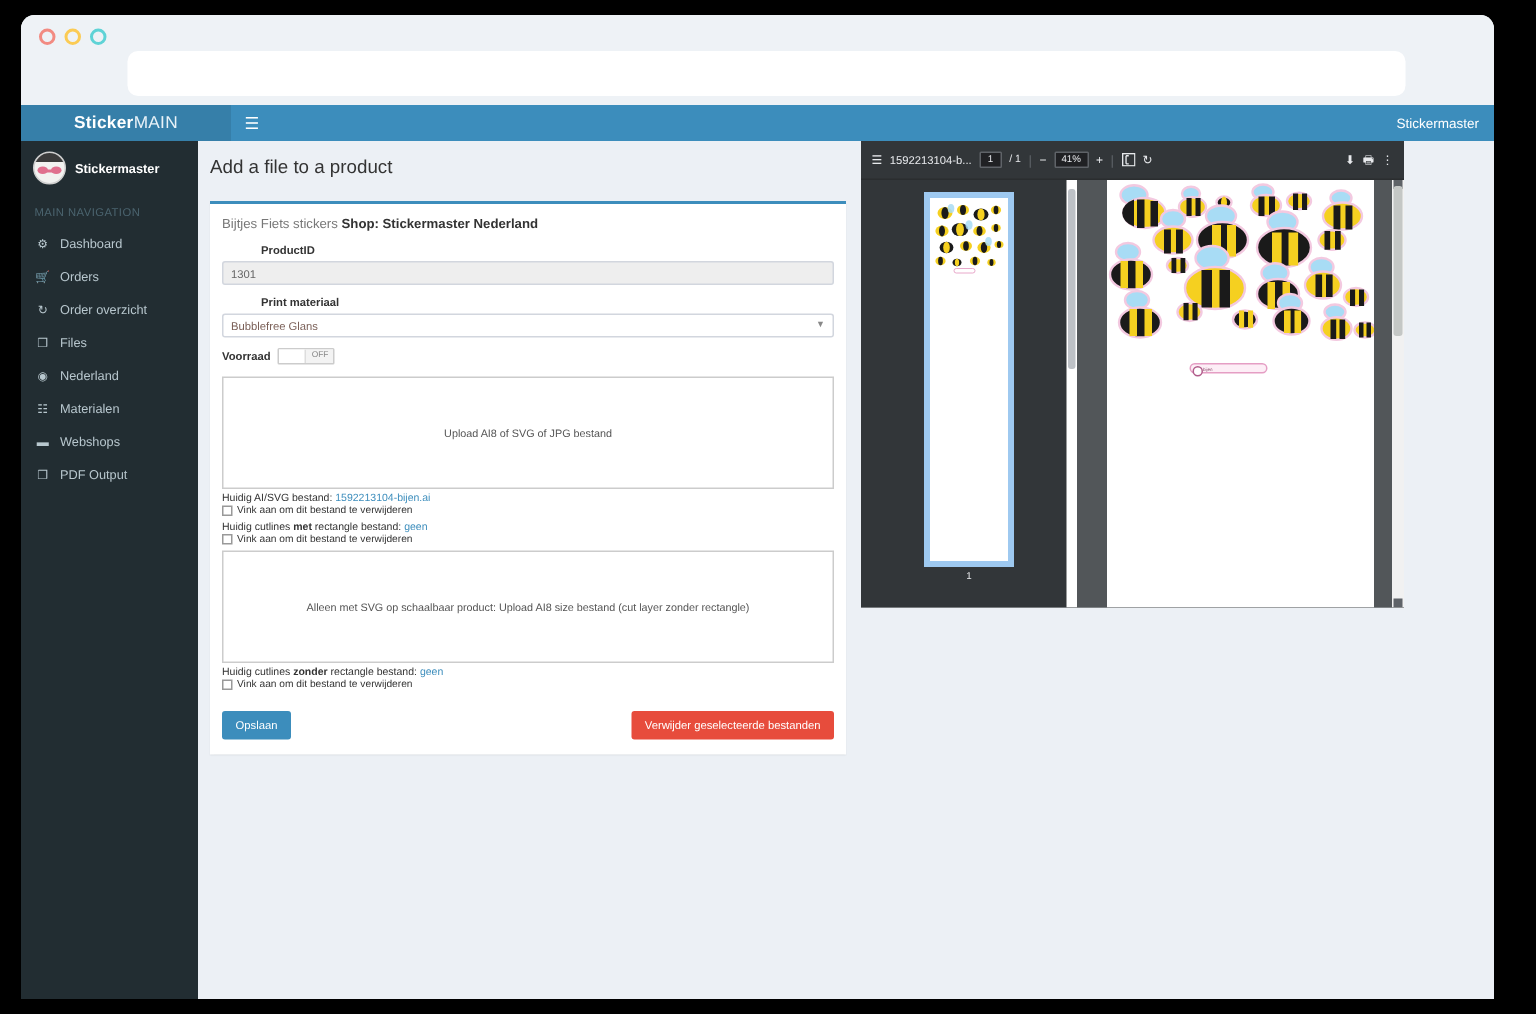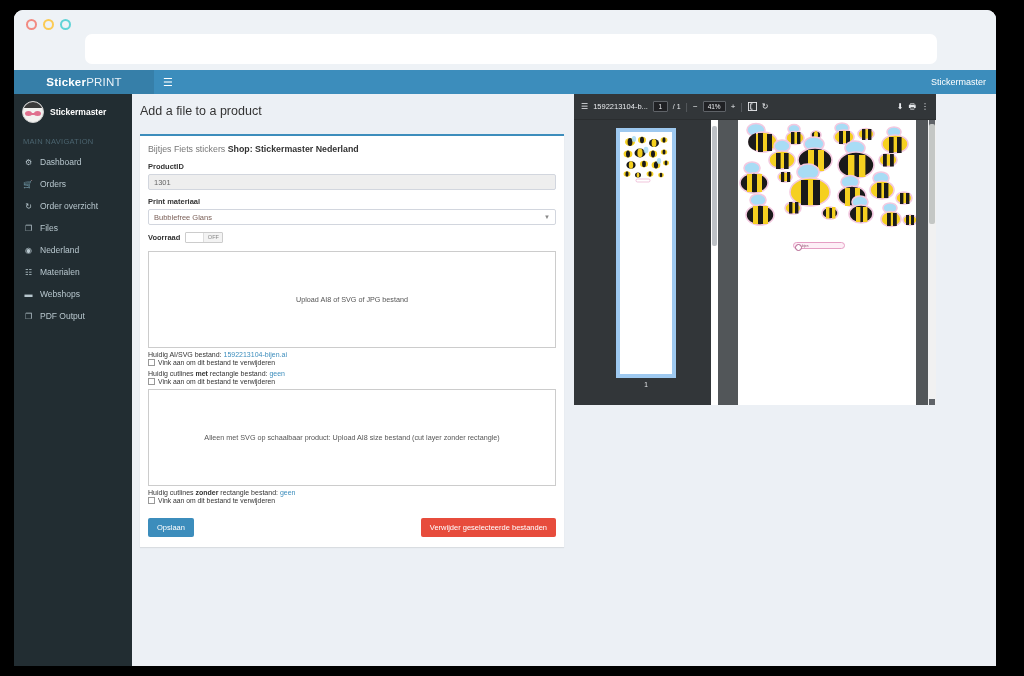--- a/index.html
+++ b/index.html
@@ -124,21 +124,21 @@
     width: 424px; background: #ffffff;
     border-top: 2px solid #3c8dbc;
     box-shadow: 0 1px 1px rgba(0,0,0,.08);
     padding: 8px 8px 10px 8px;
   }
   .box-title { font-size: 8.8px; color: #777; margin-bottom: 8px; }
   .box-title b { color: #333; }
 
   .flabel {
     font-size: 7.5px; font-weight: bold; color: #333;
-    margin-bottom: 3px; display: block;
+    margin-bottom: 3px; display: block; margin-left: 26px;
   }
   .finput {
     width: 100%; height: 16px; background: #eeeeee;
     border: 1px solid #d2d6de; border-radius: 2px;
     font-size: 7.5px; color: #666; padding: 0 5px;
     display: flex; align-items: center;
     margin-bottom: 7px;
   }
   .fselect {
     width: 100%; height: 16px; background: #ffffff;
@@ -162,21 +162,21 @@
     width: 18px; height: 9px; background: #ffffff;
     border-right: 1px solid #ddd;
   }
   .switch .off {
     flex: 1; font-size: 5.6px; color: #888; text-align: center;
     background: #f3f3f3; height: 9px; line-height: 9px;
   }
 
   .dropzone {
     width: 100%; border: 1px solid #cccccc; background: #ffffff;
-    height: 97px; display: flex; align-items: center; justify-content: center;
+    height: 75px; display: flex; align-items: center; justify-content: center;
     font-size: 7.2px; color: #555; cursor: pointer; text-align: center;
     margin-bottom: 2px;
   }
   .filerow { font-size: 7px; color: #333; margin: 3px 0 1px 0; }
   .filerow a { color: #3c8dbc; text-decoration: none; }
   .filerow .none { color: #3c8dbc; }
   .checkrow { display: flex; align-items: center; gap: 3px; margin-bottom: 4px; }
   .cbx {
     width: 7px; height: 7px; border: 1px solid #999; background: #fff;
     flex: 0 0 auto; cursor: pointer;
@@ -287,21 +287,21 @@
         <span class="dot g"></span>
       </div>
       <div class="urlbar"></div>
     </div>
 
     <div class="app">
 
       <div class="navbar">
         <div class="logo">
           <span class="b">Sticker</span>
-            <span class="t">PRINT</span>
+            <span class="t">MAIN</span>
         </div>
         <div class="nav-toggle">
           <span>☰</span>
         </div>
         <div class="nav-right">Stickermaster</div>
       </div>
 
       <div class="sidebar">
         <div class="user">
           <div class="avatar">

